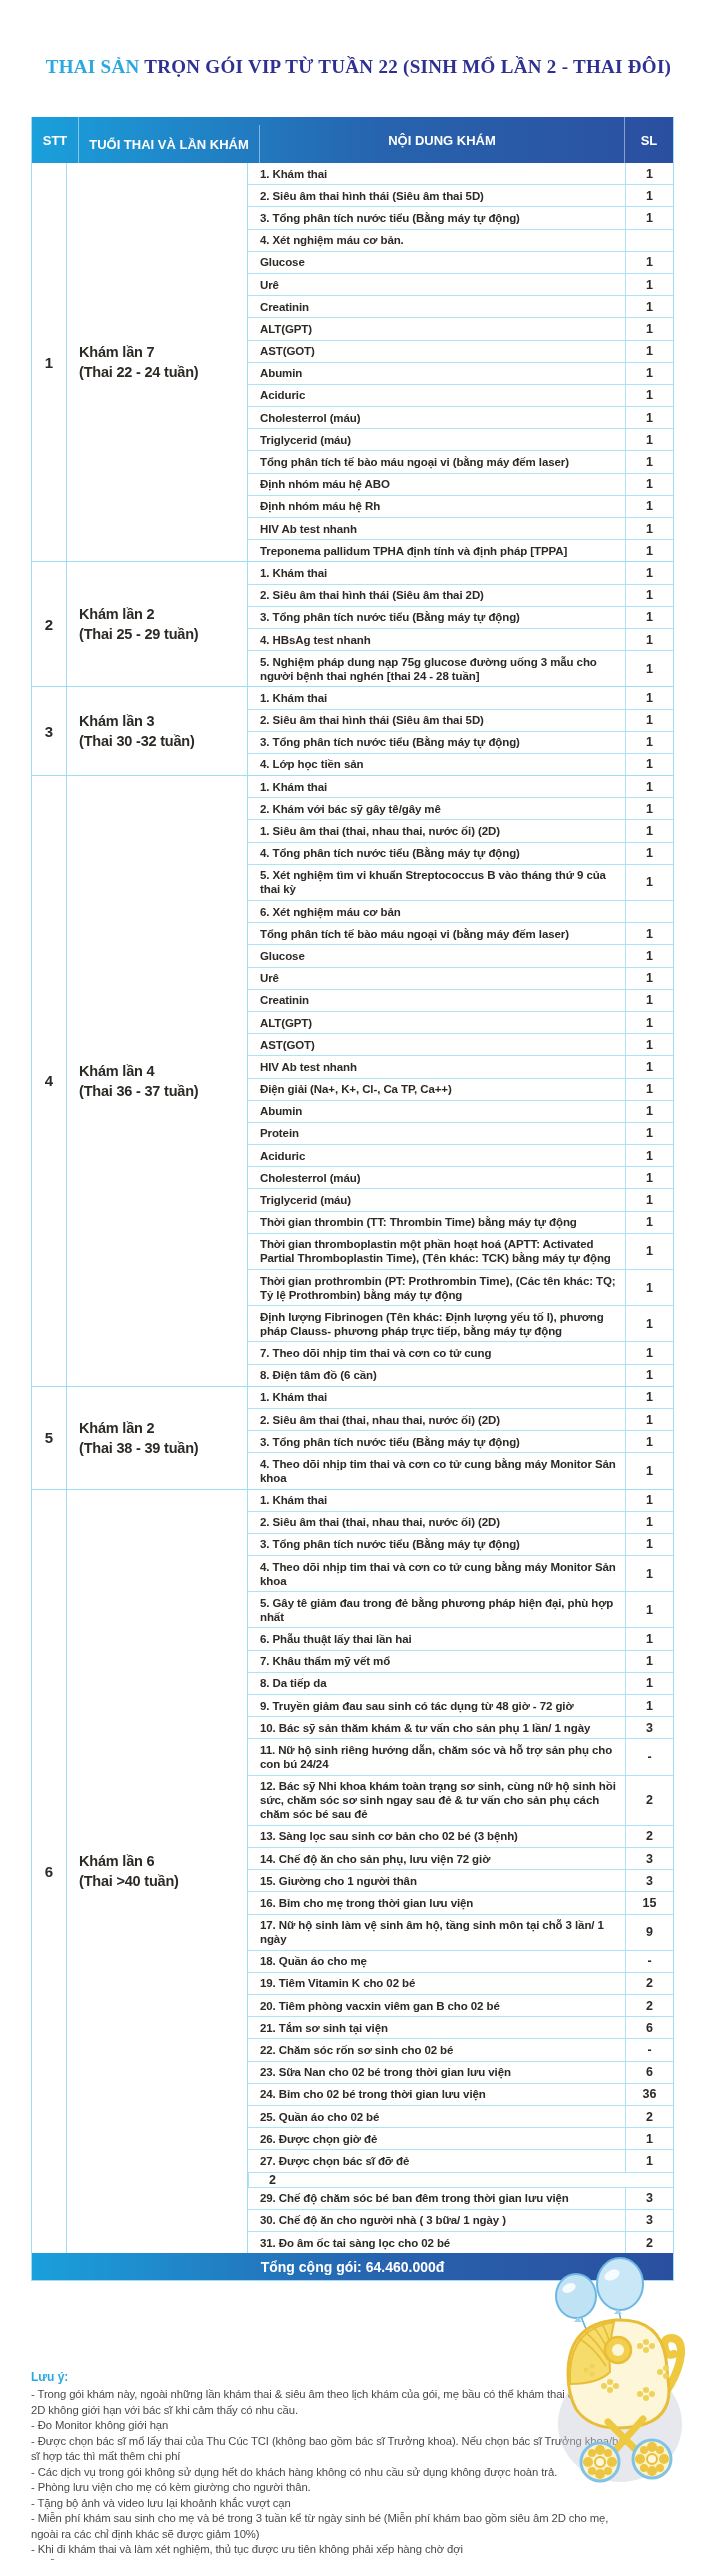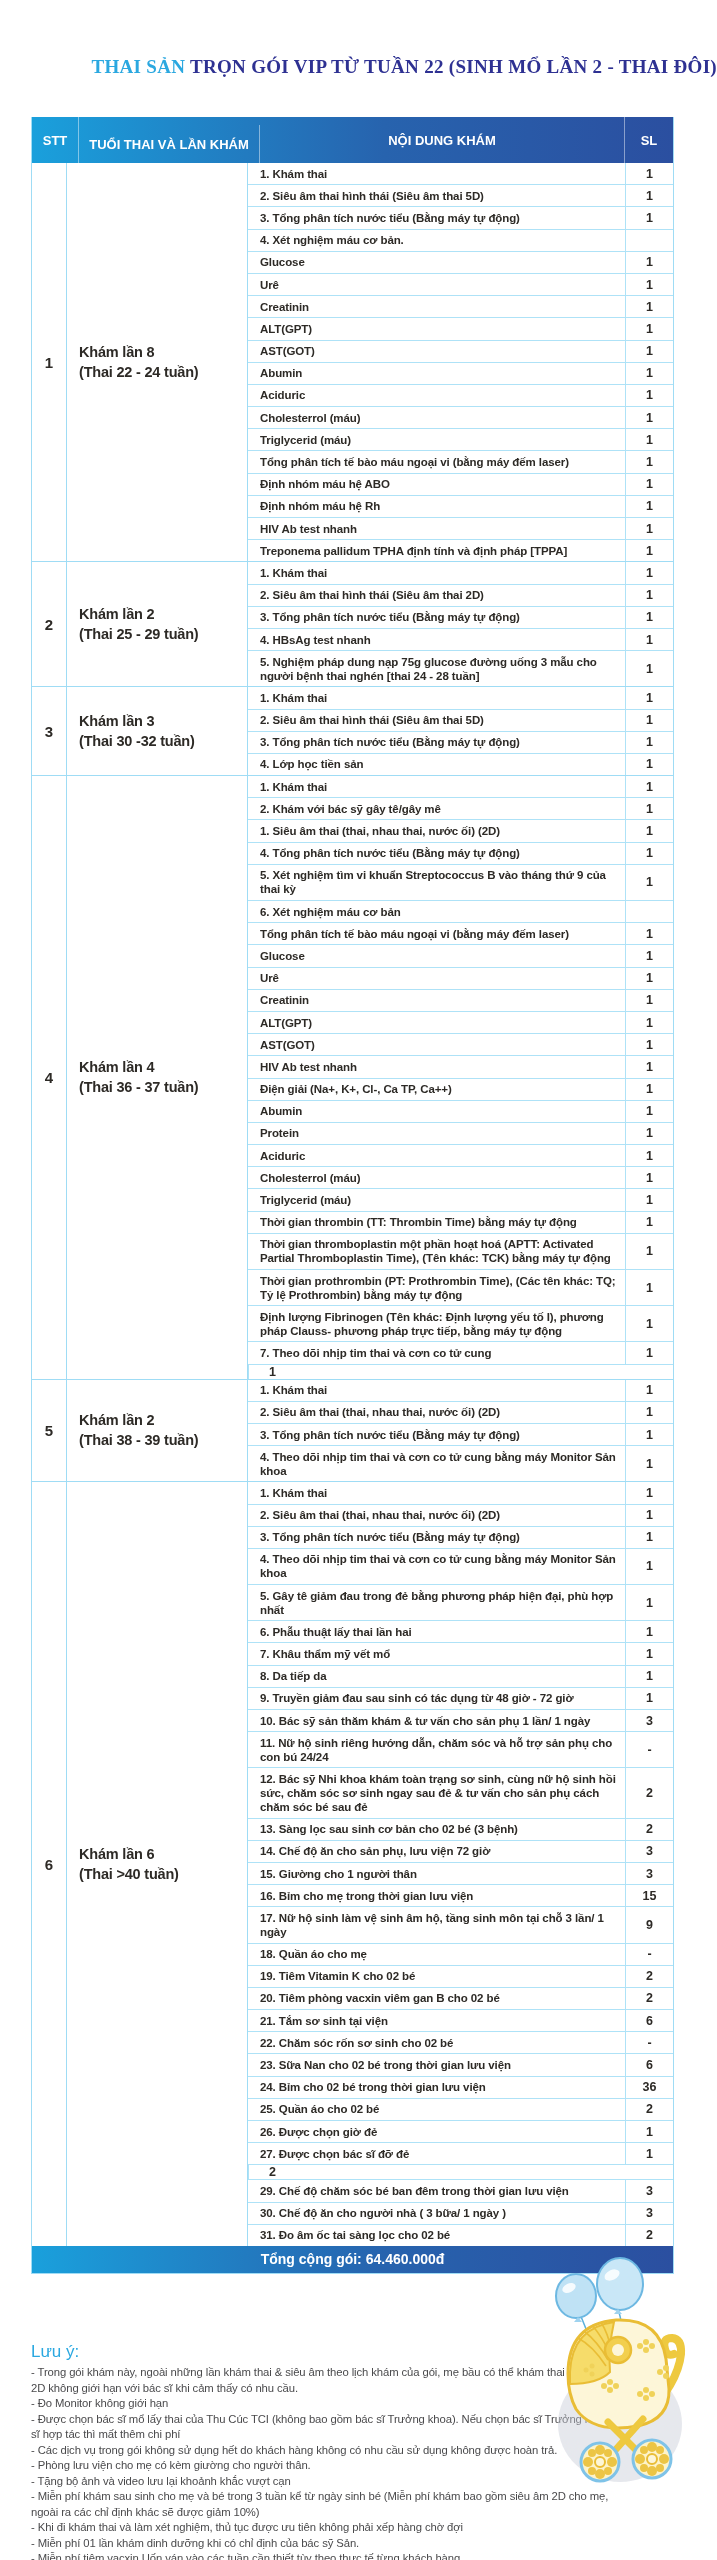--- a/index.html
+++ b/index.html
@@ -1,19 +1,19 @@
 <!DOCTYPE html>
 <html lang="vi"><head>
 <meta charset="utf-8">
 <style>
   * { margin:0; padding:0; box-sizing:border-box; }
   body { background:#ffffff; font-family:"Liberation Sans","DejaVu Sans",sans-serif; }
   .page { position:relative; width:717px; height:2560px; background:#fff; overflow:hidden; }
 
-  .title { position:absolute; top:56px; left:0; width:717px; text-align:right;
+  .title { position:absolute; top:56px; left:0; width:717px; text-align:center;
            font-family:"Liberation Serif","DejaVu Serif",serif; font-weight:bold;
            font-size:19px; letter-spacing:.3px; white-space:nowrap; }
   .t-hl  { color:#2ba8e0; }
   .t-rest{ color:#2e3192; }
 
   .table { position:absolute; top:117px; left:31px; width:643px;
            border:1px solid #9fdcf5; border-top:none; }
   .thead { display:flex; height:46px; background:linear-gradient(90deg,#1aa0dc 0%,#2763ae 55%,#2b4fa0 100%);
            color:#fff; font-weight:bold; font-size:13px; }
   .th { display:flex; align-items:center; justify-content:center; border-right:1px solid rgba(255,255,255,.45); }
@@ -37,21 +37,21 @@
   .cell-content { flex:1; padding:3.6px 8px 3.6px 12px; font-weight:bold; font-size:11.5px;
                   line-height:14px; color:#2d2a26; letter-spacing:-.1px; display:flex; align-items:center; }
   .cell-qty { width:48px; border-left:1px solid #aee2f7; display:flex; align-items:center;
               justify-content:center; font-weight:bold; font-size:12.5px; color:#2d2a26; }
 
   .total-bar { height:27px; background:linear-gradient(90deg,#1aa0dc 0%,#2763ae 55%,#2b4fa0 100%);
                display:flex; align-items:center; justify-content:center; color:#fff;
                font-weight:bold; font-size:14px; }
 
   .notes { position:absolute; top:2342px; left:31px; width:600px; }
-  .notes-heading { color:#2ba8e0; font-weight:normal; font-size:17px; margin-bottom:3px; }
+  .notes-heading { color:#2ba8e0; font-weight:bold; font-size:12px; margin-bottom:3px;margin-top:28px; }
   .note { font-size:11.3px; line-height:15.5px; color:#4a4a4c; letter-spacing:-.1px; }
 
   .stroller { position:absolute; top:2254px; left:548px; width:165px; height:260px; }
 </style>
 </head>
 <body>
 
 <div class="page">
 
   <h1 class="title"><span class="t-hl">THAI SẢN</span><span class="t-rest"> TRỌN GÓI VIP TỪ TUẦN 22 (SINH MỔ LẦN 2 - THAI ĐÔI)</span></h1>
@@ -60,21 +60,21 @@
     <div class="thead">
       <div class="th th-stt">STT</div>
       <div class="th th-visit">TUỔI THAI VÀ LẦN KHÁM</div>
       <div class="th th-content">NỘI DUNG KHÁM</div>
       <div class="th th-qty">SL</div>
     </div>
     <div class="tbody">
   <div class="section">
     <div class="cell-stt">1</div>
     <div class="cell-visit">
-      <div>Khám lần 8</div>
+      <div>Khám lần 7</div>
       <div>(Thai 22 - 24 tuần)</div>
     </div>
     <div class="rows">
   <div class="row">
     <div class="cell-content">1. Khám thai</div>
     <div class="cell-qty">1</div>
   </div>
 
   <div class="row">
     <div class="cell-content">2. Siêu âm thai hình thái (Siêu âm thai 5D)</div>
@@ -347,20 +347,21 @@
     <div class="cell-content">Định lượng Fibrinogen (Tên khác: Định lượng yếu tố I), phương pháp Clauss- phương pháp trực tiếp, bằng máy tự động</div>
     <div class="cell-qty">1</div>
   </div>
 
   <div class="row">
     <div class="cell-content">7. Theo dõi nhịp tim thai và cơn co tử cung</div>
     <div class="cell-qty">1</div>
   </div>
 
   <div class="row">
+    <div class="cell-content">8. Điện tâm đồ (6 cần)</div>
     <div class="cell-qty">1</div>
   </div>
 </div>
   </div>
 
   <div class="section">
     <div class="cell-stt">5</div>
     <div class="cell-visit">
       <div>Khám lần 2</div>
       <div>(Thai 38 - 39 tuần)</div>

